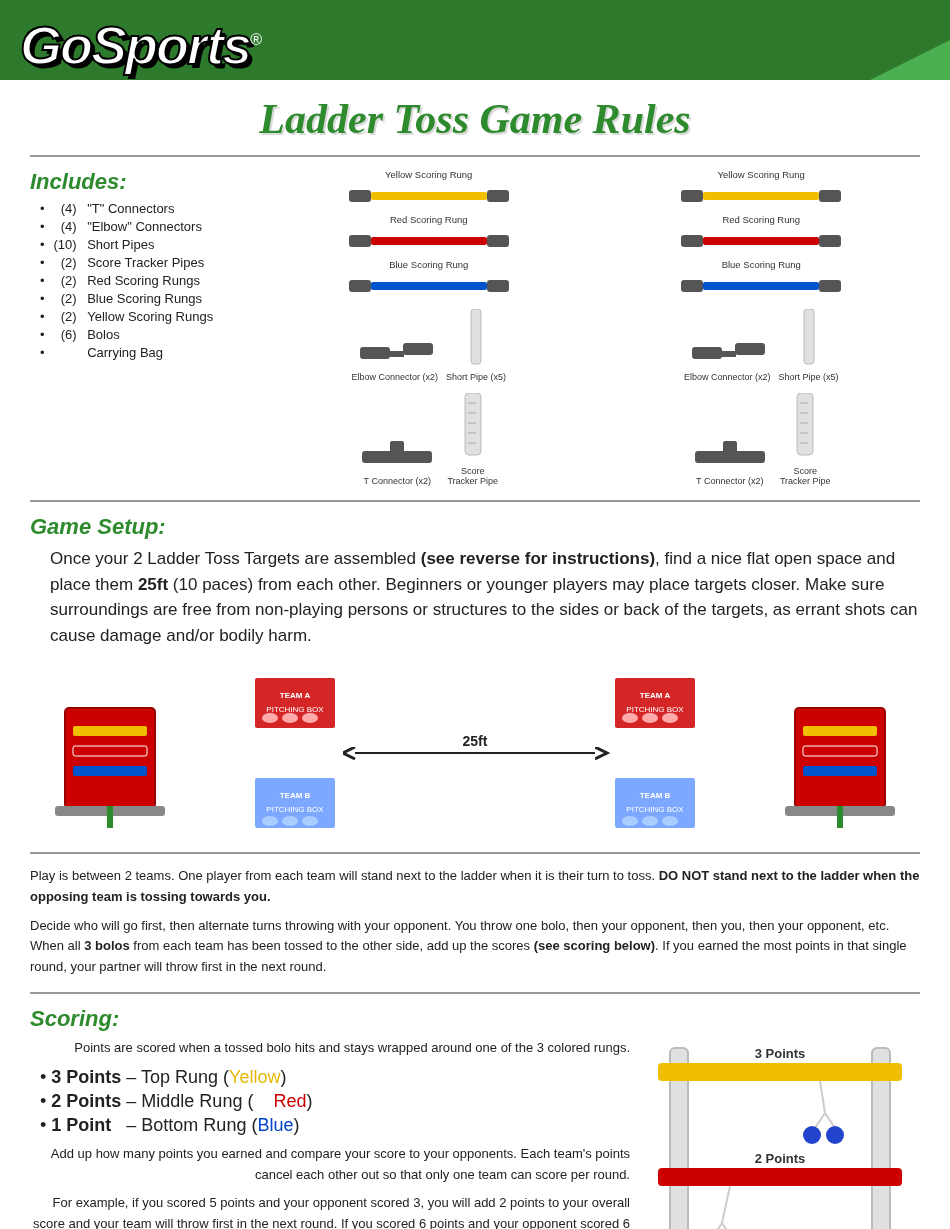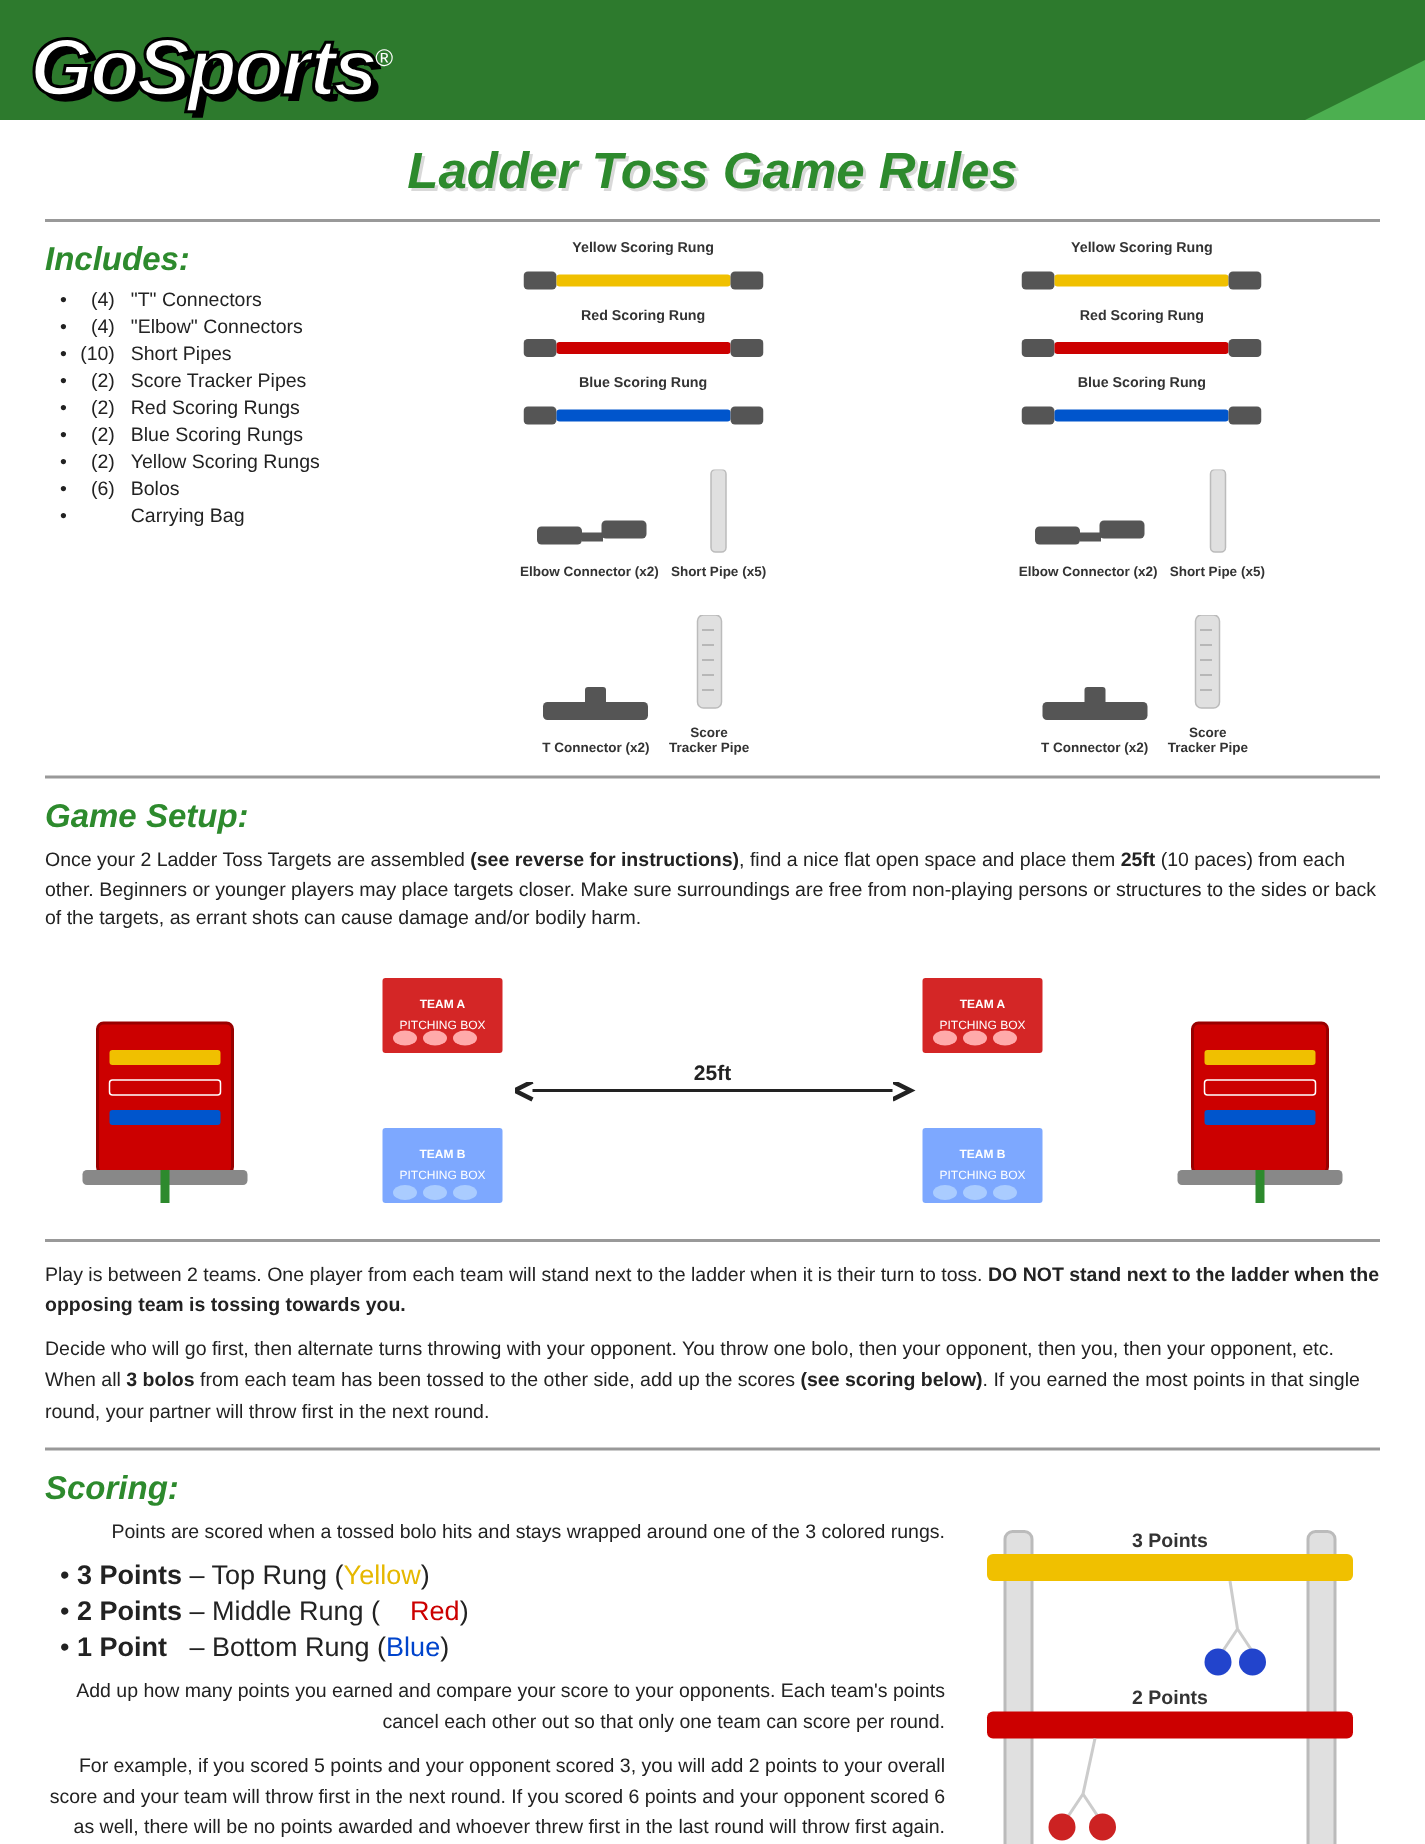--- a/index.html
+++ b/index.html
@@ -51,24 +51,24 @@
     }
 
     
     .main-content {
       padding: 15px 30px 20px 30px;
     }
 
     
     .page-title {
       text-align: center;
-      font-size: 34px;
+      font-size: 42px;
       font-weight: 900;
       color: #2d8a2d;
-      font-family: Liberation Sans, sans-serif;
+      font-family: Liberation Serif, serif;
       margin-bottom: 12px;
       font-style: italic;
       text-shadow: 2px 2px 0 rgba(0,0,0,0.15);
     }
 
     
     .divider {
       border: none;
       border-top: 2px solid #999;
       margin: 6px 0 12px 0;
@@ -119,30 +119,29 @@
       flex: 1;
       display: flex;
       gap: 15px;
       justify-content: center;
     }
     .ladder-diagram {
       flex: 1;
       display: flex;
       flex-direction: column;
       align-items: center;
-      gap: 20px;
-      font-weight: bold;
+      gap: 7px;
     }
 
     
     .rung-svg { display: block; }
 
     
     .game-setup-section { margin-bottom: 14px; }
-    .game-setup-text { font-size: 13px; line-height: 1.5; margin-bottom: 10px; }
+    .game-setup-text { font-size: 17px; line-height: 1.5; margin-bottom: 10px; margin-left: 20px; }
 
     
     .playing-section { margin-bottom: 14px; }
     .playing-text { font-size: 13px; line-height: 1.6; margin-bottom: 8px; }
 
     
     .scoring-section { margin-bottom: 14px; }
     .scoring-layout { display: flex; gap: 20px; }
     .scoring-text-col { flex: 1; }
     .scoring-text { font-size: 13px; line-height: 1.6; margin-bottom: 8px; text-align: right; }

